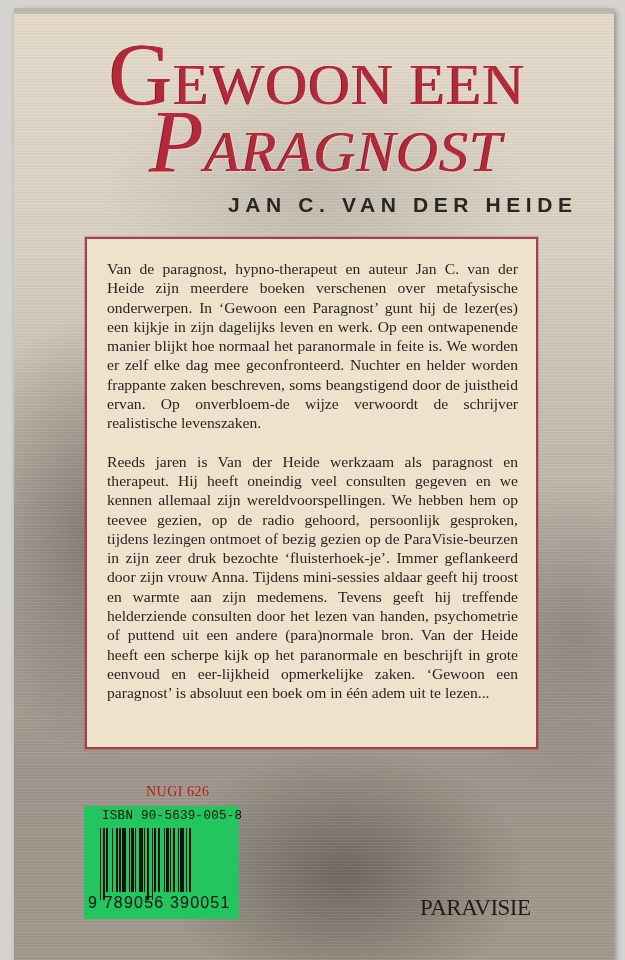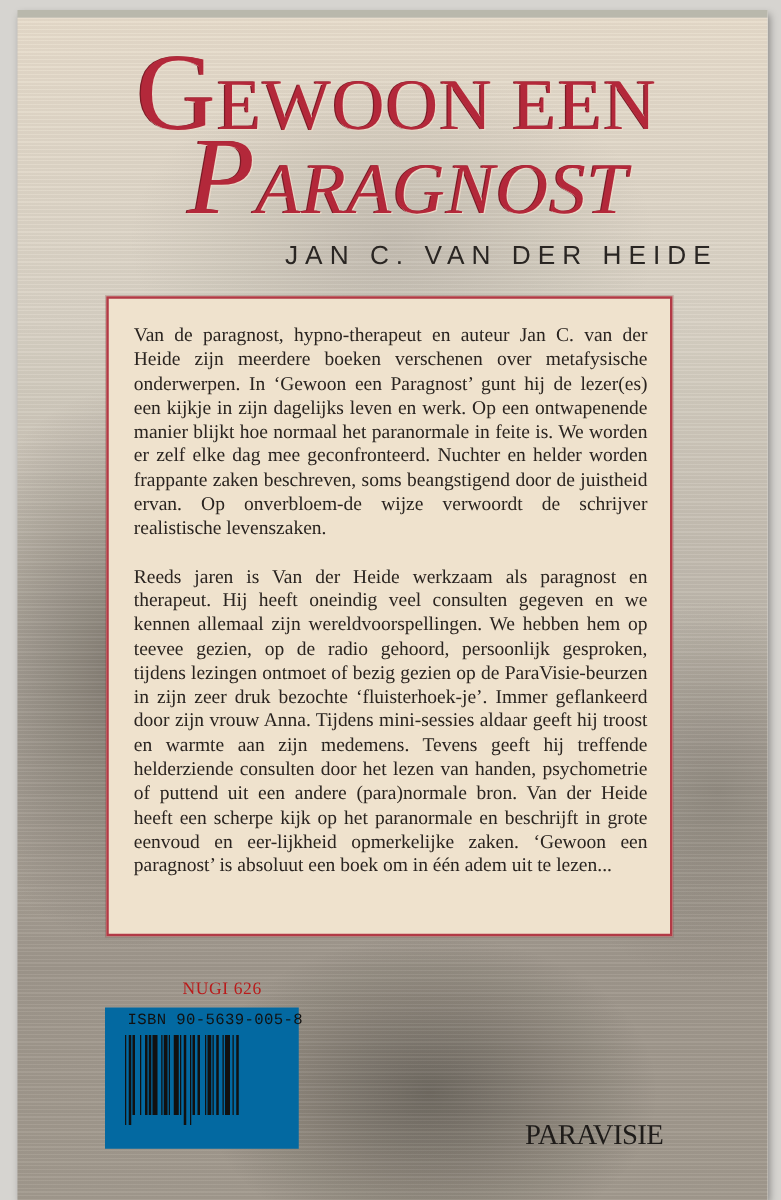--- a/index.html
+++ b/index.html
@@ -30,21 +30,21 @@
     font-family: "Liberation Serif", serif;
     letter-spacing: 1px;
     text-shadow: 1px 1px 0 #e9d8c8, -1px 0 0 #7a1b26;
     white-space: nowrap;
   }
   .title-line1 { left: 93px; top: 40px; font-size: 58px; line-height: 70px; margin-left: 16px; }
   .title-line2 { left: 150px; top: 112px; font-size: 58px; line-height: 60px; font-style: italic; }
   .title .cap { font-size: 88px; }
   .author {
     position: absolute; left: 228px; top: 193px;
-    font-family: "Liberation Sans", sans-serif; font-weight: normal;
+    font-family: "Liberation Sans", sans-serif; font-weight: bold;
     font-size: 21px; letter-spacing: 5.6px; color: #2a2623;
     white-space: nowrap;
   }
   .blurb-box {
     position: absolute; left: 85px; top: 237px; width: 453px; height: 512px;
     background: #efe2cd;
     border: 2px solid #b23a46;
     box-sizing: border-box;
     padding: 20px 18px 0 20px;
     color: #2a2420;
@@ -54,21 +54,21 @@
     box-shadow: 0 0 0 1px rgba(120,60,60,0.25);
   }
   .blurb-box p { margin: 0 0 19px 0; }
   .nugi {
     position: absolute; left: 146px; top: 784px;
     font-family: "Liberation Serif", serif; font-size: 14px;
     color: #b91c1c; letter-spacing: 0.5px;
   }
   .barcode-label {
     position: absolute; left: 84px; top: 806px; width: 155px; height: 113px;
-    background: #0369a1; box-sizing: border-box; padding: 3px 6px 0 8px;
+    background: #22c55e; box-sizing: border-box; padding: 3px 6px 0 8px;
   }
   .isbn-text {
     font-family: "Liberation Mono", monospace; font-size: 12.5px;
     color: #111; letter-spacing: 0.3px; white-space: nowrap;
     margin-left: 10px;
   }
   .bars {
     position: absolute; left: 16px; top: 22px; width: 128px; height: 64px;
     display: flex; align-items: stretch;
   }
@@ -152,15 +152,16 @@
       <span style="width: 2.6px; background: transparent;"></span>
       <span style="width: 1.3px; background: rgb(17, 17, 17);"></span>
       <span style="width: 1.3px; background: transparent;"></span>
       <span style="width: 3.9px; background: rgb(17, 17, 17);"></span>
       <span style="width: 1.3px; background: transparent;"></span>
       <span style="width: 1.3px; background: rgb(17, 17, 17);"></span>
       <span style="width: 2.6px; background: transparent; height: 72px;"></span>
       <span style="width: 1.3px; background: rgb(17, 17, 17);"></span>
       <span style="width: 1.3px; background: transparent; height: 72px;"></span>
     </div>
+  <div class="ean-text">9 789056 390051</div>
 </div>
 
 <div class="publisher">PARAVISIE</div>
 
 </body></html>

